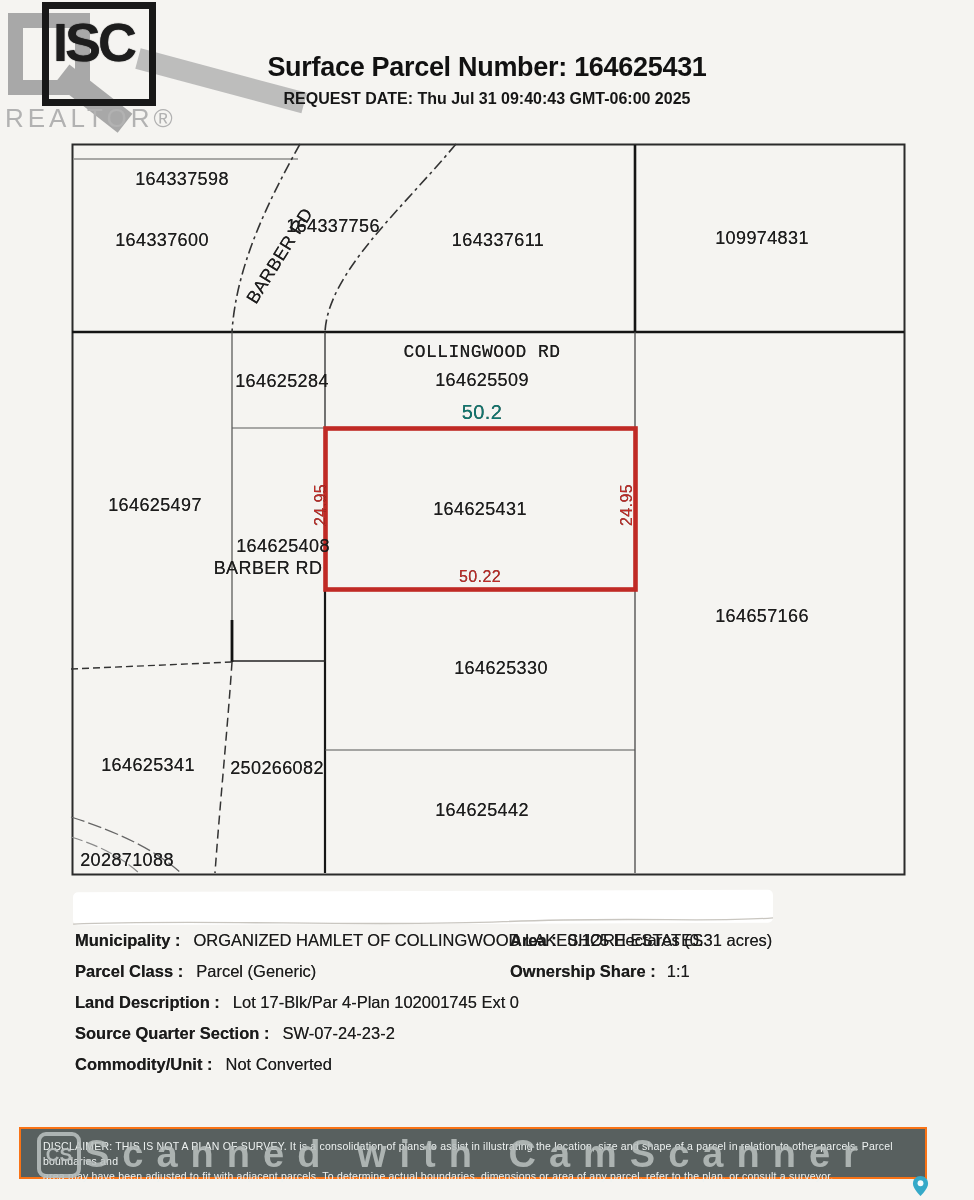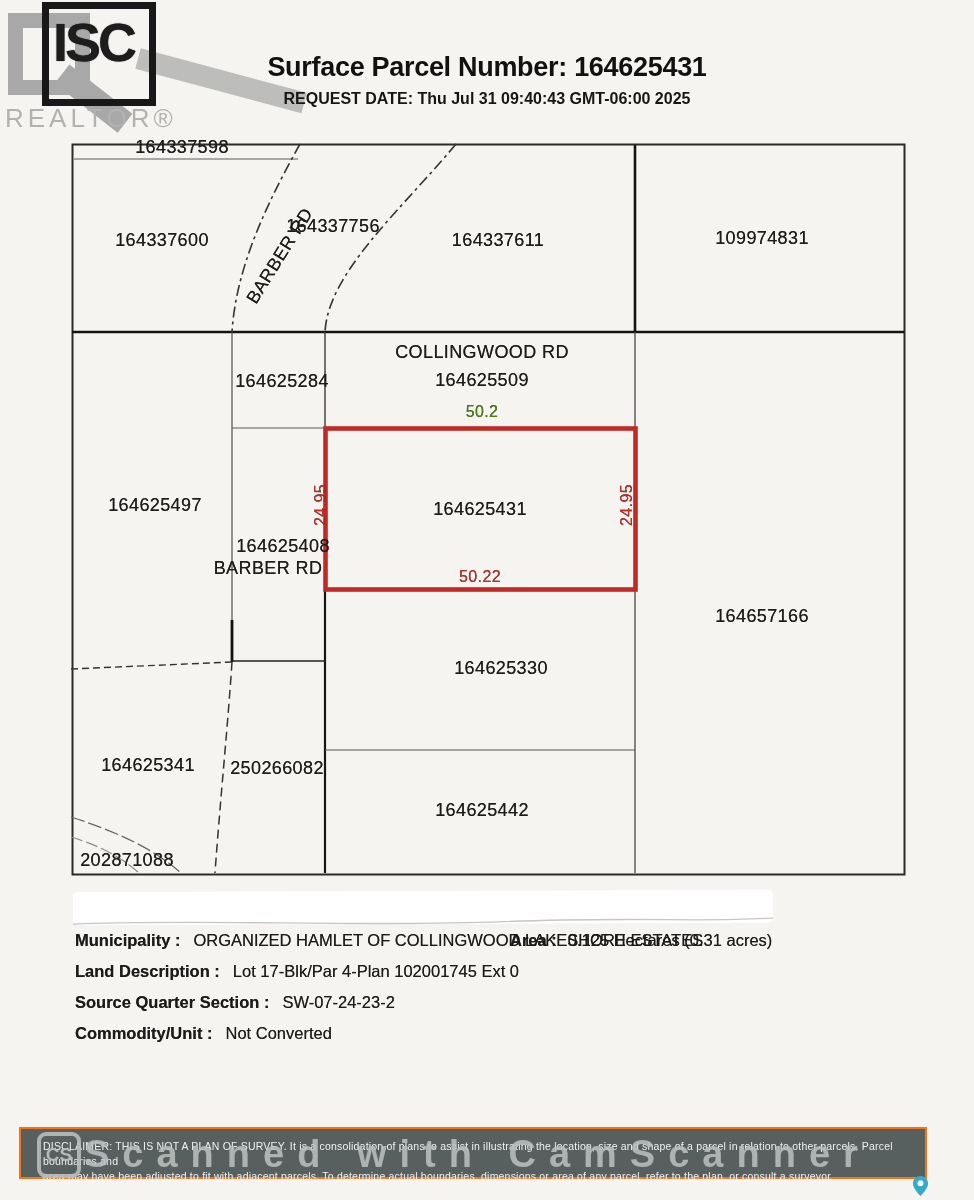--- a/index.html
+++ b/index.html
@@ -106,30 +106,30 @@
       <path d="M162,518 H256" stroke="#222" stroke-width="1.4" fill="none"></path>
       <path d="M162,519 C158,580 150,660 145,730" stroke="#333" stroke-width="1.5" fill="none" stroke-dasharray="9 5"></path>
       <path d="M255,607 H565" stroke="#555" stroke-width="1.1" fill="none"></path>
 
       <path d="M1,674 C45,688 85,706 112,731" stroke="#666" stroke-width="1.3" fill="none" stroke-dasharray="14 4"></path>
       <path d="M1,694 C28,702 52,714 70,731" stroke="#8a8a8a" stroke-width="1.2" fill="none" stroke-dasharray="12 4"></path>
 
       <rect x="255.5" y="285.5" width="310" height="161" fill="none" stroke="#c02a25" stroke-width="4.6"></rect>
     </svg>
     <div class="map-labels" id="map-labels">
-        <span class="maplabel" style="left: 112px; top: 4px; transform: translate(-50%, -50%) rotate(0deg);">164337598</span>
+        <span class="maplabel" style="left: 112px; top: 36px; transform: translate(-50%, -50%) rotate(0deg);">164337598</span>
         <span class="maplabel" style="left: 263px; top: 47px; transform: translate(-50%, -50%) rotate(0deg); margin-top: 36px;">164337756</span>
         <span class="maplabel" style="left: 210px; top: 113px; transform: translate(-50%, -50%) rotate(-58deg);">BARBER RD</span>
         <span class="maplabel" style="left: 92px; top: 97px; transform: translate(-50%, -50%) rotate(0deg);">164337600</span>
         <span class="maplabel" style="left: 428px; top: 97px; transform: translate(-50%, -50%) rotate(0deg);">164337611</span>
         <span class="maplabel" style="left: 692px; top: 95px; transform: translate(-50%, -50%) rotate(0deg);">109974831</span>
-        <span class="maplabel" style="left: 412px; top: 209px; transform: translate(-50%, -50%) rotate(0deg);">COLLINGWOOD RD</span>
+        <span class="maplabel" style="left: 412px; top: 209px; transform: translate(-50%, -50%) rotate(0deg); font-family: Liberation Mono, monospace;">COLLINGWOOD RD</span>
         <span class="maplabel" style="left: 412px; top: 237px; transform: translate(-50%, -50%) rotate(0deg);">164625509</span>
         <span class="maplabel" style="left: 212px; top: 238px; transform: translate(-50%, -50%) rotate(0deg);">164625284</span>
-        <span class="maplabel" style="left: 412px; top: 269px; transform: translate(-50%, -50%) rotate(0deg); color: #4d7c0f; font-size: 16px;">50.2</span>
+        <span class="maplabel" style="left: 412px; top: 269px; transform: translate(-50%, -50%) rotate(0deg); color: #0f766e; font-size: 20px;">50.2</span>
         <span class="maplabel" style="left: 410px; top: 366px; transform: translate(-50%, -50%) rotate(0deg);">164625431</span>
         <span class="maplabel" style="left: 251px; top: 362px; transform: translate(-50%, -50%) rotate(-90deg); color: rgb(192, 42, 37); font-size: 16px;">24.95</span>
         <span class="maplabel" style="left: 557px; top: 362px; transform: translate(-50%, -50%) rotate(-90deg); color: rgb(192, 42, 37); font-size: 16px;">24.95</span>
         <span class="maplabel" style="left: 410px; top: 434px; transform: translate(-50%, -50%) rotate(0deg); color: rgb(192, 42, 37); font-size: 16px;">50.22</span>
         <span class="maplabel" style="left: 85px; top: 362px; transform: translate(-50%, -50%) rotate(0deg);">164625497</span>
         <span class="maplabel" style="left: 213px; top: 403px; transform: translate(-50%, -50%) rotate(0deg);">164625408</span>
         <span class="maplabel" style="left: 198px; top: 425px; transform: translate(-50%, -50%) rotate(0deg);">BARBER RD</span>
         <span class="maplabel" style="left: 692px; top: 457px; transform: translate(-50%, -50%) rotate(0deg); margin-top: 16px;">164657166</span>
         <span class="maplabel" style="left: 412px; top: 525px; transform: translate(-50%, -50%) rotate(0deg); margin-left: 19px;">164625330</span>
         <span class="maplabel" style="left: 412px; top: 667px; transform: translate(-50%, -50%) rotate(0deg); text-align: center;">164625442</span>
@@ -140,20 +140,21 @@
   </div>
 
   <div class="whiteout">
     <svg width="700" height="12" viewBox="0 0 700 12">
       <path d="M0,7 C120,2 300,11 430,6 S640,8 700,3" stroke="#bcb8b0" stroke-width="1.3" fill="none" opacity=".8"></path>
     </svg>
   </div>
 
   <div class="details" id="details">
       <div class="drow"><span class="dlbl">Municipality :</span><span class="dval">ORGANIZED HAMLET OF COLLINGWOOD LAKESHORE ESTATES</span><span class="drt overlap"><span class="dlbl">Area :</span><span class="dval">0.125 Hectares (0.31 acres)</span></span></div>
+      <div class="drow"><span class="dlbl">Parcel Class :</span><span class="dval">Parcel (Generic)</span><span class="drt"><span class="dlbl">Ownership Share :</span><span class="dval">1:1</span></span></div>
       <div class="drow"><span class="dlbl">Land Description :</span><span class="dval">Lot 17-Blk/Par 4-Plan 102001745 Ext 0</span></div>
       <div class="drow"><span class="dlbl">Source Quarter Section :</span><span class="dval">SW-07-24-23-2</span></div>
       <div class="drow"><span class="dlbl">Commodity/Unit :</span><span class="dval">Not Converted</span></div>
     </div>
 
   <div class="bar">
     <div>DISCLAIMER: THIS IS NOT A PLAN OF SURVEY. It is a consolidation of plans to assist in illustrating the location, size and shape of a parcel in relation to other parcels.  Parcel boundaries and</div>
     <div>area may have been adjusted to fit with adjacent parcels.  To determine actual boundaries, dimensions or area of any parcel, refer to the plan, or consult a surveyor.</div>
   </div>
   <div class="cs-badge">CS</div>

